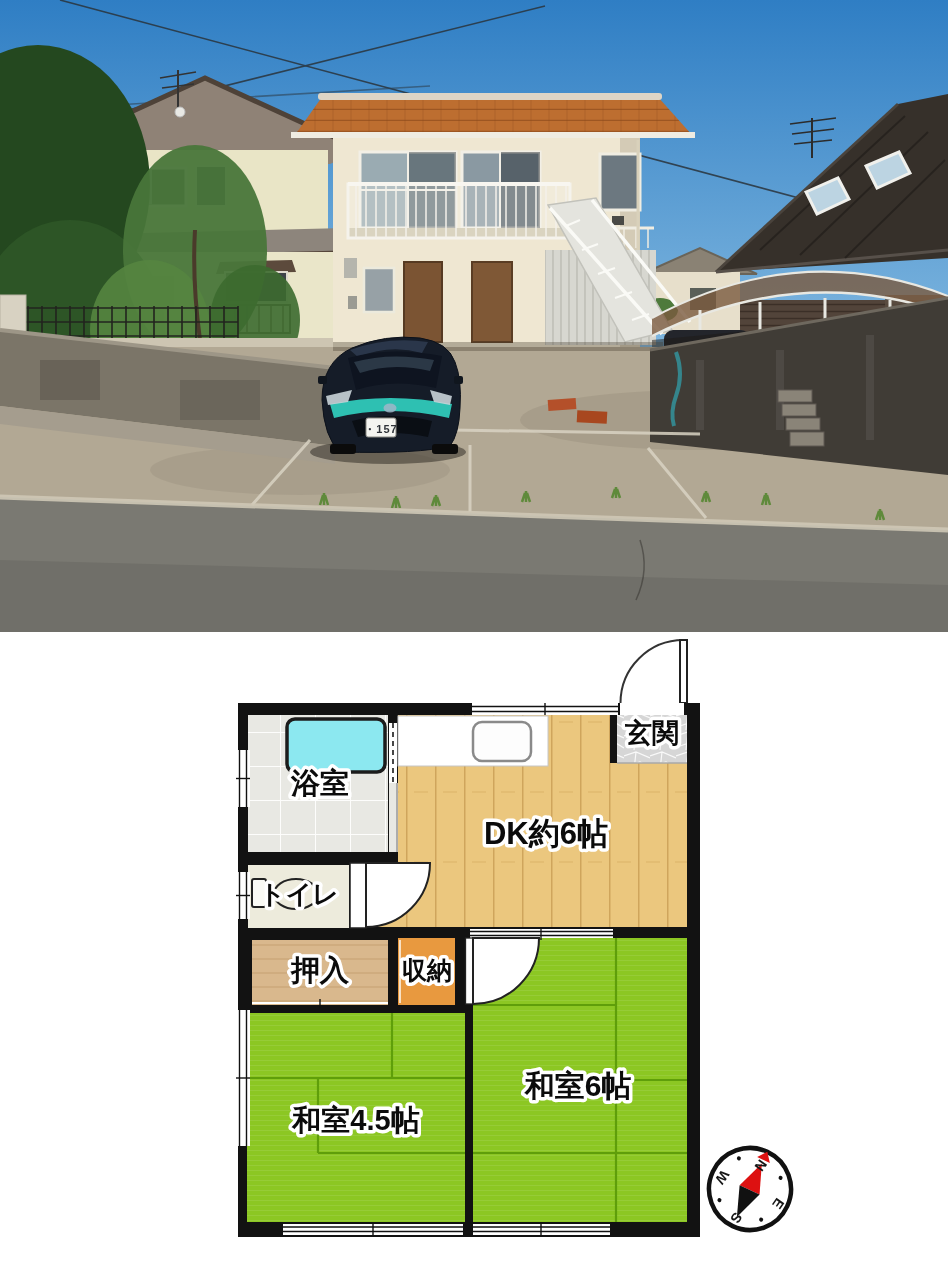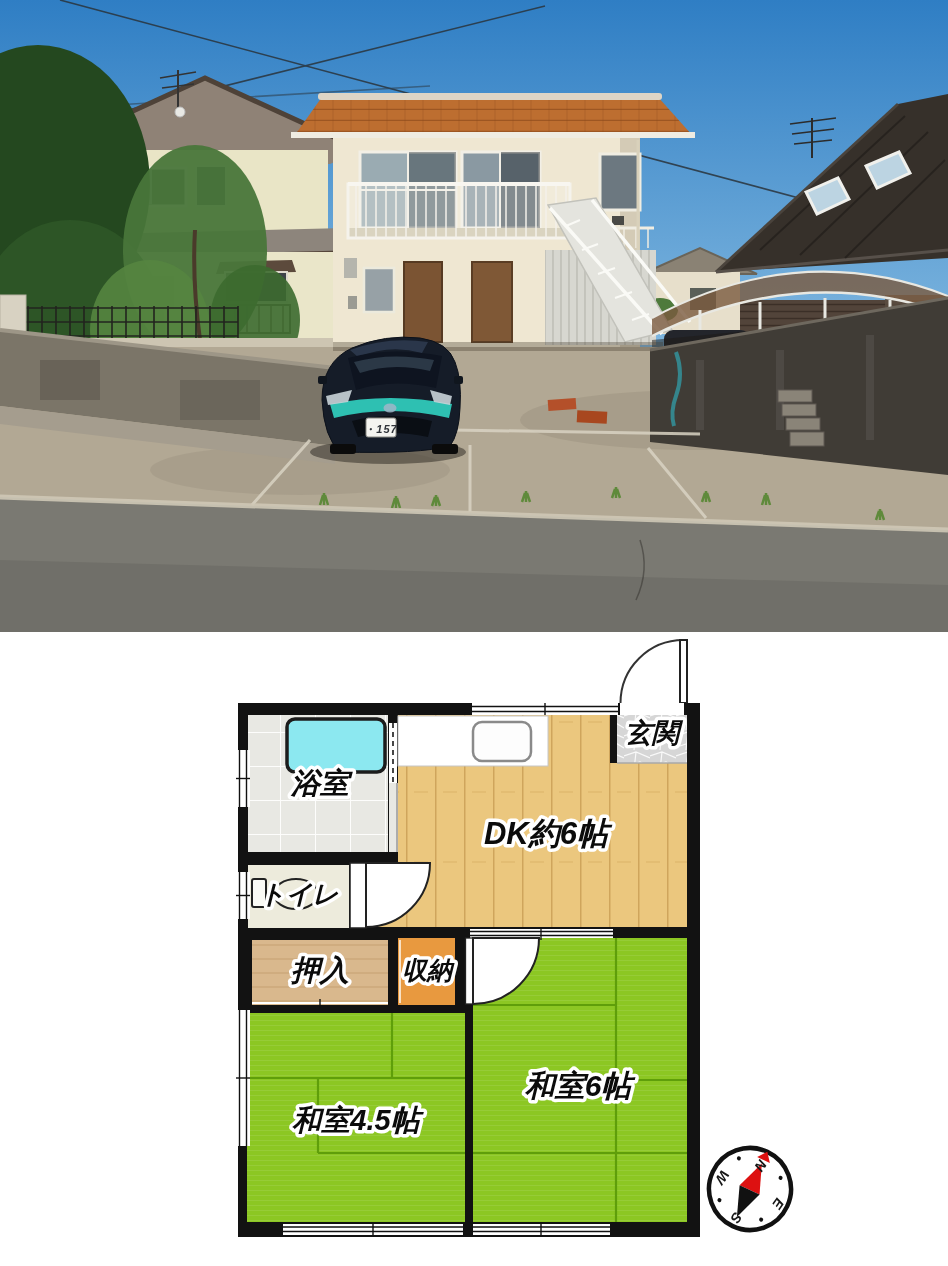--- a/index.html
+++ b/index.html
@@ -1,17 +1,17 @@
 <!DOCTYPE html>
 <html><head>
 <meta charset="utf-8">
 <style>
   html,body{margin:0;padding:0;background:#ffffff;}
   .stage{position:relative;width:948px;height:1266px;background:#fff;overflow:hidden;
-         font-family:"Liberation Sans",sans-serif;font-style:italic;}
+         font-family:"Liberation Sans",sans-serif;}
   .photo-svg{position:absolute;left:0;top:0;}
   .plan-svg{position:absolute;left:0;top:630px;}
   
   .label{font-family:"Liberation Sans",sans-serif;font-weight:bold;fill:#0b0b0b;
          paint-order:stroke;stroke:#ffffff;stroke-width:7px;stroke-linejoin:round;
          text-anchor:middle;}
   .fs25{font-size:25px}.fs26{font-size:26px}.fs27{font-size:27px}
   .fs29{font-size:29px}.fs30{font-size:30px}.fs31{font-size:31px}
   .cletter{font-family:"Liberation Sans",sans-serif;font-weight:bold;font-size:14px;
            fill:#161616;text-anchor:middle;}

